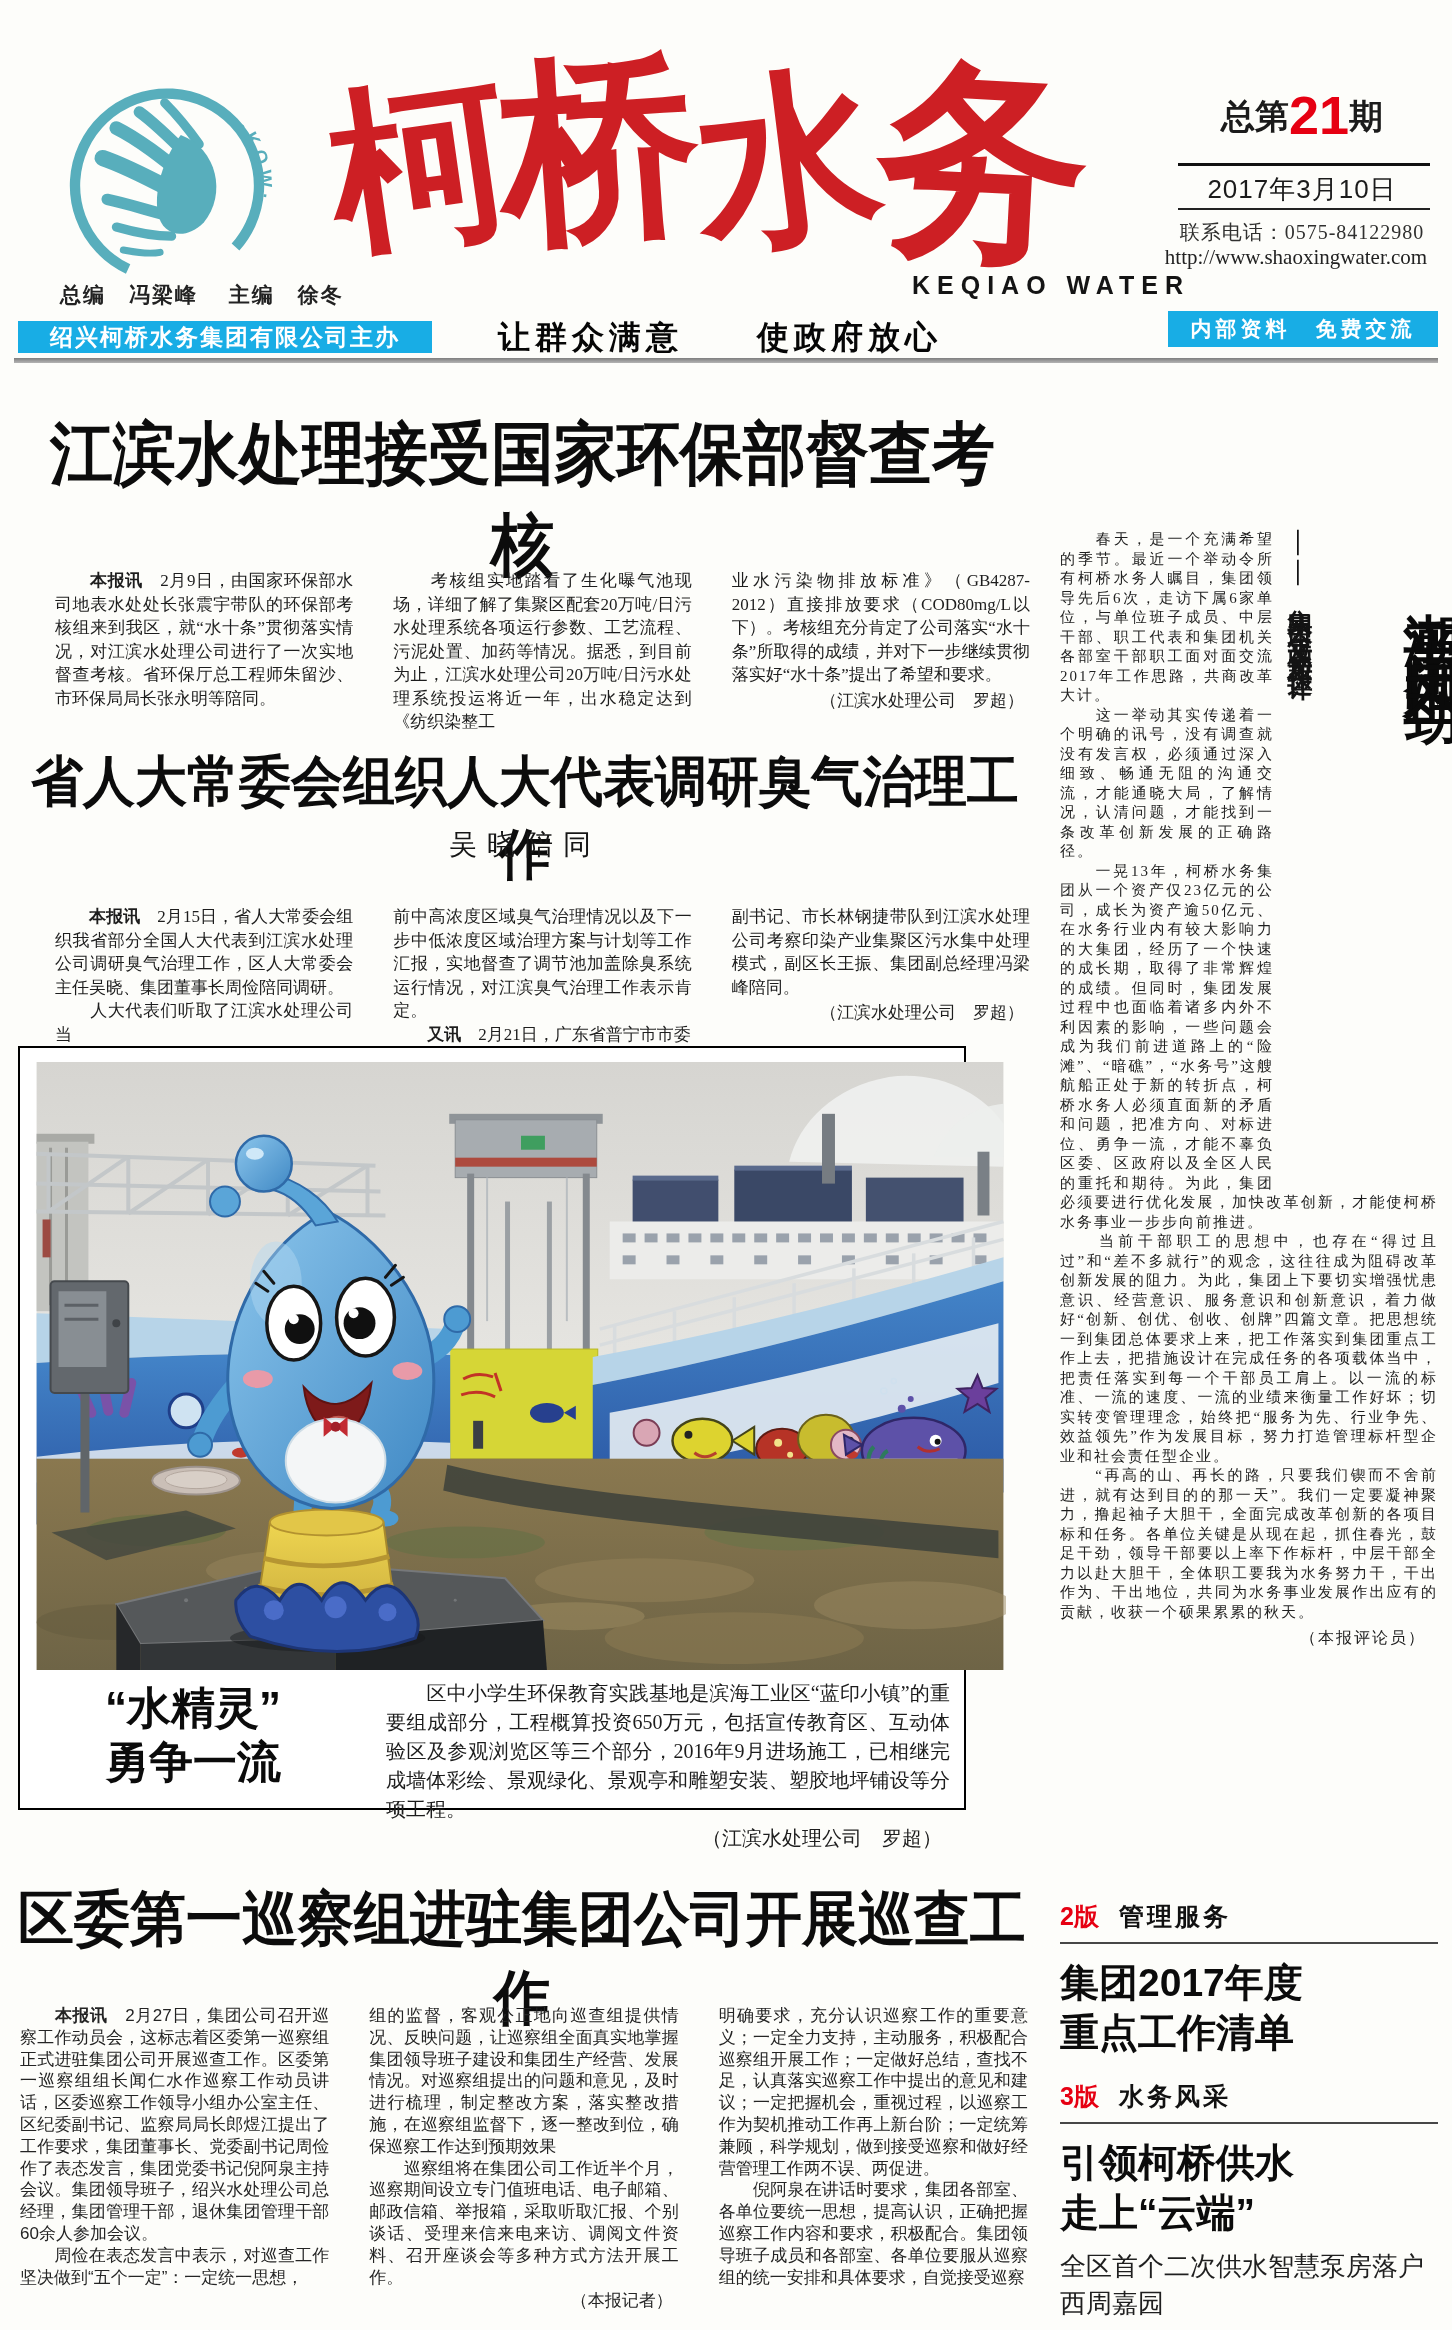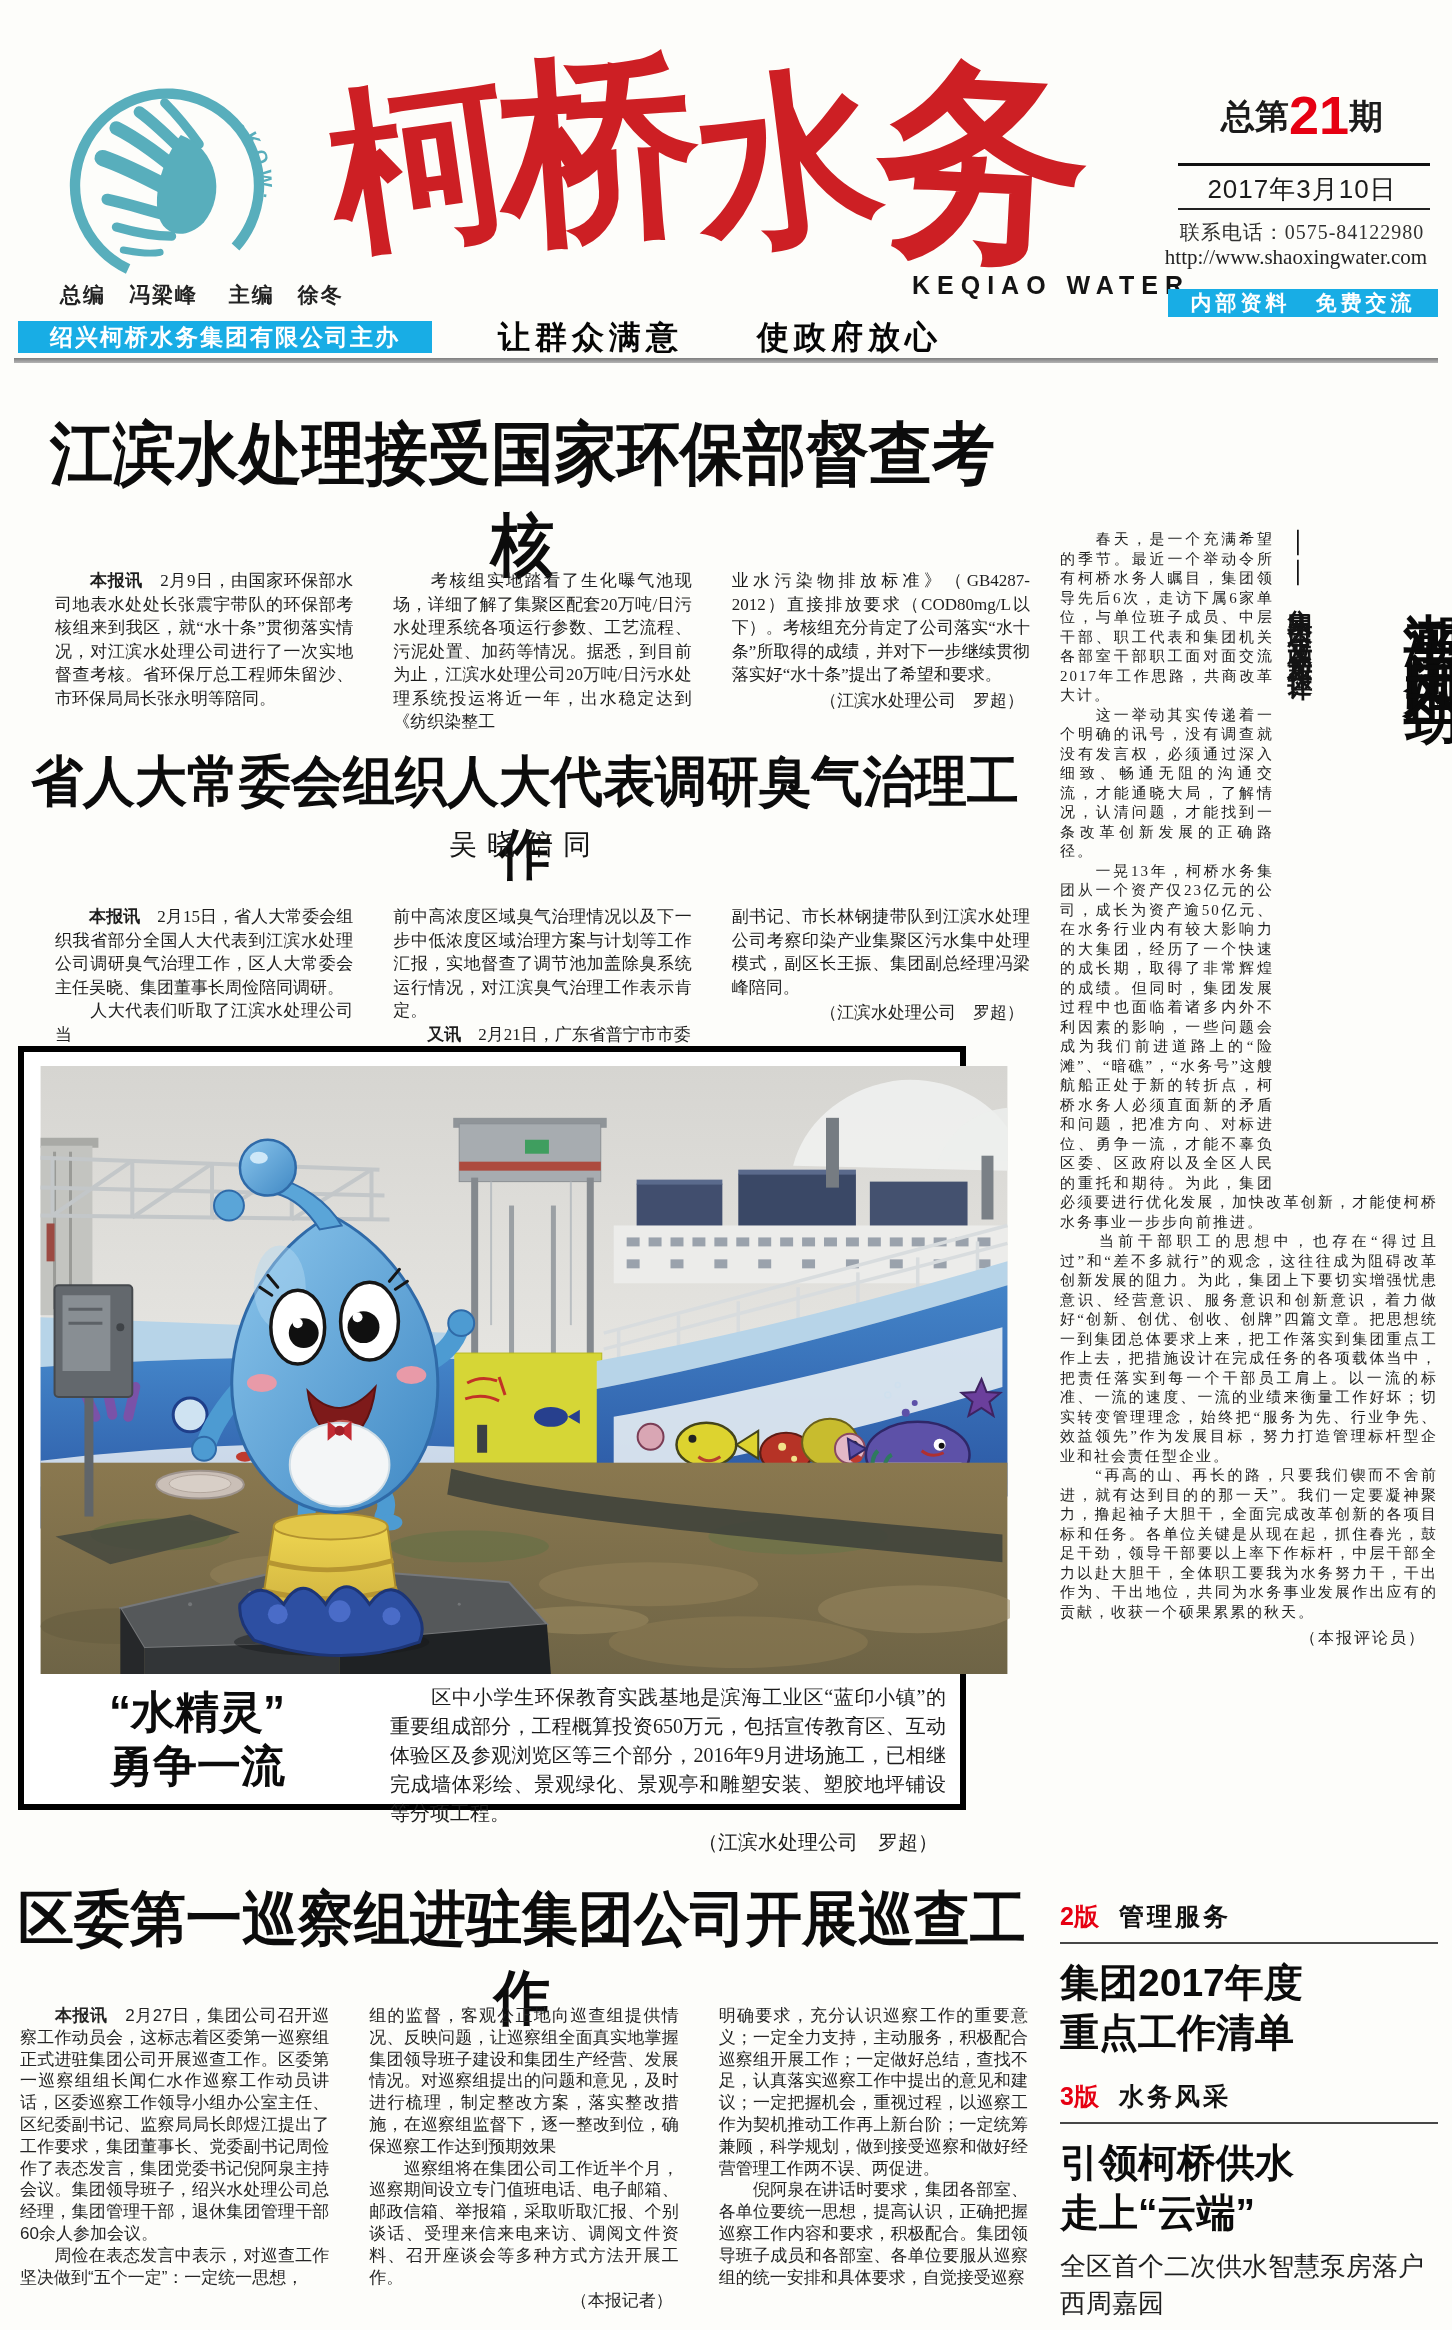--- a/index.html
+++ b/index.html
@@ -19,42 +19,42 @@
   .issue .num{color:#e60012;font-family:"Liberation Sans","DejaVu Sans",sans-serif;font-weight:bold;font-size:54px;}
   .rule-thick{left:1178px;top:163px;width:252px;height:3px;background:#111;}
   .date-line{left:1166px;top:172px;width:272px;text-align:center;font-family:"Liberation Sans","DejaVu Sans",sans-serif;font-size:26px;letter-spacing:1px;}
   .rule-thin{left:1178px;top:208px;width:252px;height:2px;background:#222;}
   .phone-line{left:1166px;top:219px;width:272px;text-align:center;font-size:20px;color:#30302f;letter-spacing:1px;}
   .url-line{left:1146px;top:245px;width:300px;text-align:center;font-size:21px;color:#222;}
   .keqiao-en{left:912px;top:271px;font-family:"Liberation Sans","DejaVu Sans",sans-serif;font-weight:bold;font-size:25px;letter-spacing:7px;color:#141414;}
   .staff{left:60px;top:281px;font-family:"Liberation Sans","DejaVu Sans",sans-serif;font-weight:bold;font-size:21px;letter-spacing:2px;color:#222;}
   .badge{background:#18ade5;color:#fff;display:flex;align-items:center;justify-content:center;
          font-family:"Liberation Sans","DejaVu Sans",sans-serif;font-weight:bold;}
-  .badge-right{left:1168px;top:289px;width:270px;height:28px;font-size:21px;letter-spacing:4px;}
+  .badge-right{left:1168px;top:311px;width:270px;height:36px;font-size:21px;letter-spacing:4px;}
   .badge-left{left:18px;top:321px;width:414px;height:32px;font-size:23px;letter-spacing:2px;}
   .slogan{left:498px;top:316px;width:490px;font-family:"Liberation Sans","DejaVu Sans",sans-serif;
           font-weight:900;font-size:32px;letter-spacing:5px;color:#060606;white-space:nowrap;}
   .masthead-rule{left:14px;top:358px;width:1424px;height:5px;background:linear-gradient(#7e7e7e,#b4b4b4);}
   
   .h1{left:25px;top:408px;width:995px;font-size:63px;line-height:84px;transform:scaleY(1.08);transform-origin:top;}
   .h2{left:20px;top:744px;width:1010px;font-size:52px;line-height:70px;transform:scaleY(1.05);transform-origin:top;}
   .h2sub{left:20px;top:826px;width:1010px;text-align:center;font-size:28px;letter-spacing:10px;color:#161616;}
   .h4{left:16px;top:1880px;width:1012px;font-size:56px;line-height:74px;transform:scaleY(1.06);transform-origin:top;}
   
   .cols{display:flex;gap:40px;}
   .col{flex:1;text-align:justify;white-space:pre-line;}
   .serif-col .col{font-size:17px;line-height:23.5px;color:#1d1d1d;}
   .sans-col .col{font-family:"Liberation Sans","DejaVu Sans",sans-serif;font-size:17px;line-height:21.8px;color:#242424;}
   .lead{font-weight:bold;}
   .byline{display:block;text-align:right;padding-right:6px;margin-top:2px;}
   .a1{left:55px;top:552px;width:975px;height:160px;}
   .a2{left:55px;top:888px;width:975px;height:140px;}
   .a4{left:20px;top:1988px;width:1008px;height:310px;}
   
-  .photo-frame{left:18px;top:1046px;width:948px;height:764px;box-sizing:border-box;border:6px solid #000000;
+  .photo-frame{left:18px;top:1046px;width:948px;height:764px;box-sizing:border-box;border:2px solid #000000;
                background:#fff;padding:14px;}
   .caption-row{display:flex;margin-top:9px;}
   .cap-title{width:318px;text-align:center;font-family:"Liberation Sans","DejaVu Sans",sans-serif;
              font-weight:900;font-size:44px;line-height:54px;color:#0b0b0b;padding-top:2px;}
   .cap-body{flex:1;padding-left:34px;font-size:20px;line-height:29px;text-align:justify;color:#1c1c1c;white-space:pre-line;}
   .cap-byline{display:block;text-align:right;padding-right:8px;}
   
   .commentary{left:1060px;top:530px;width:378px;font-size:15px;line-height:19.5px;letter-spacing:2px;
               text-align:justify;color:#1e1e1e;}
   .comm-float{float:right;width:152px;height:652px;margin-left:12px;position:relative;}

